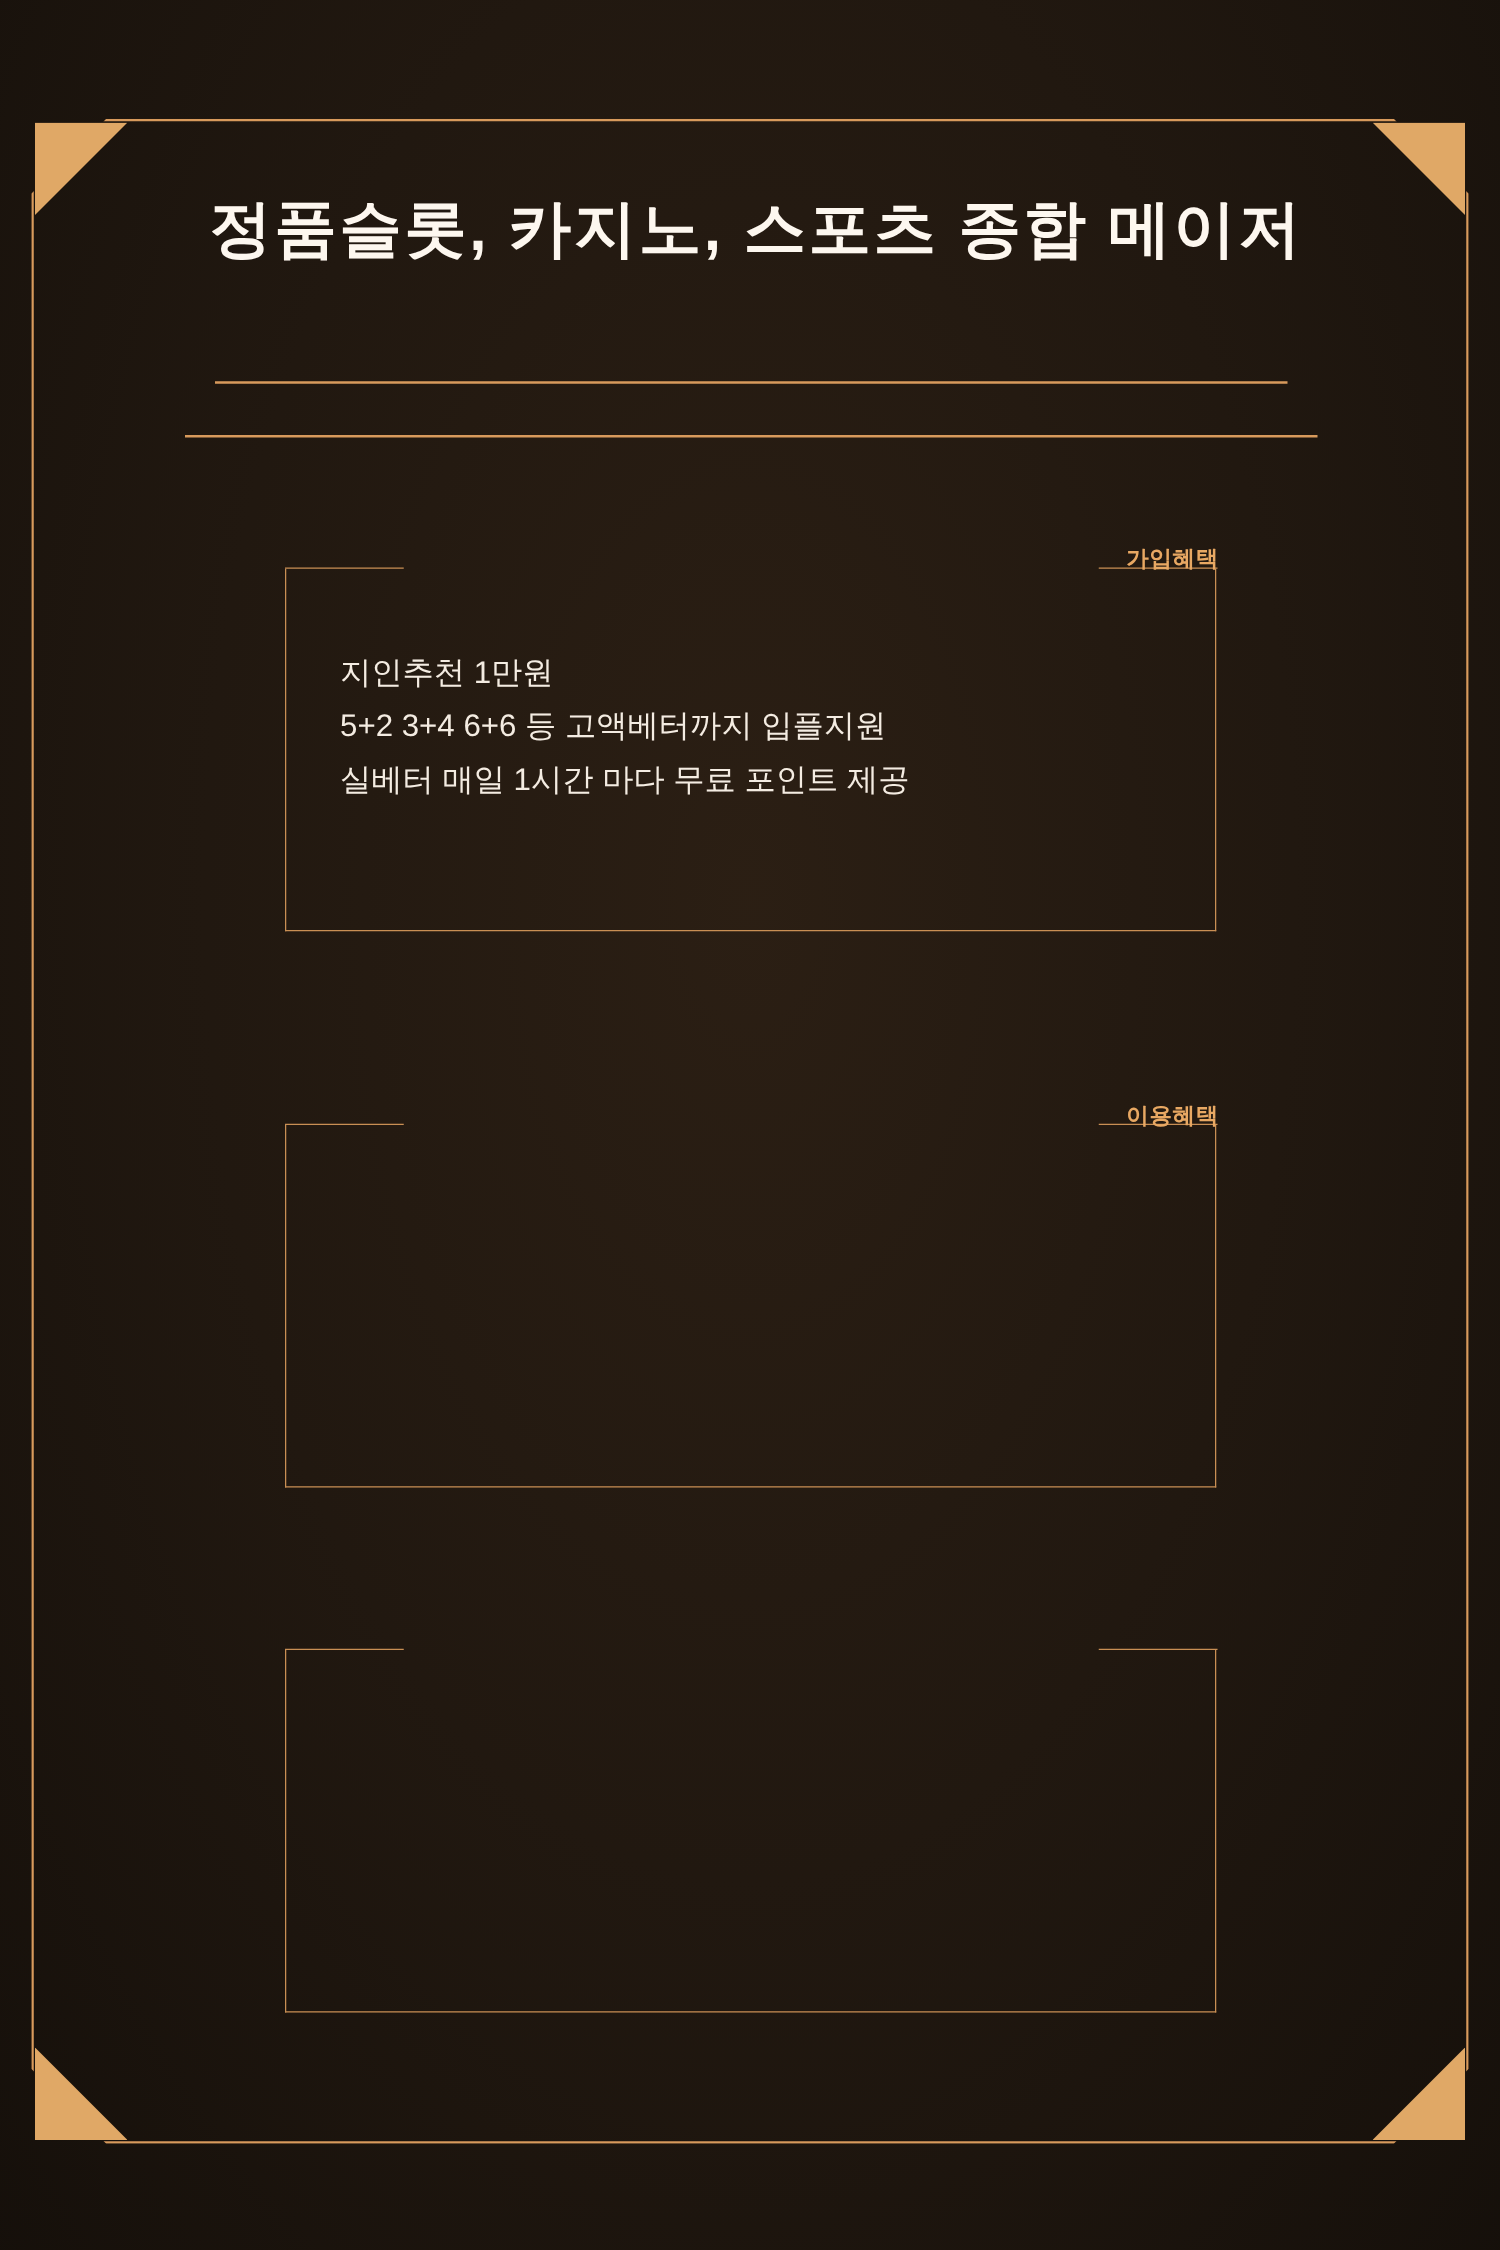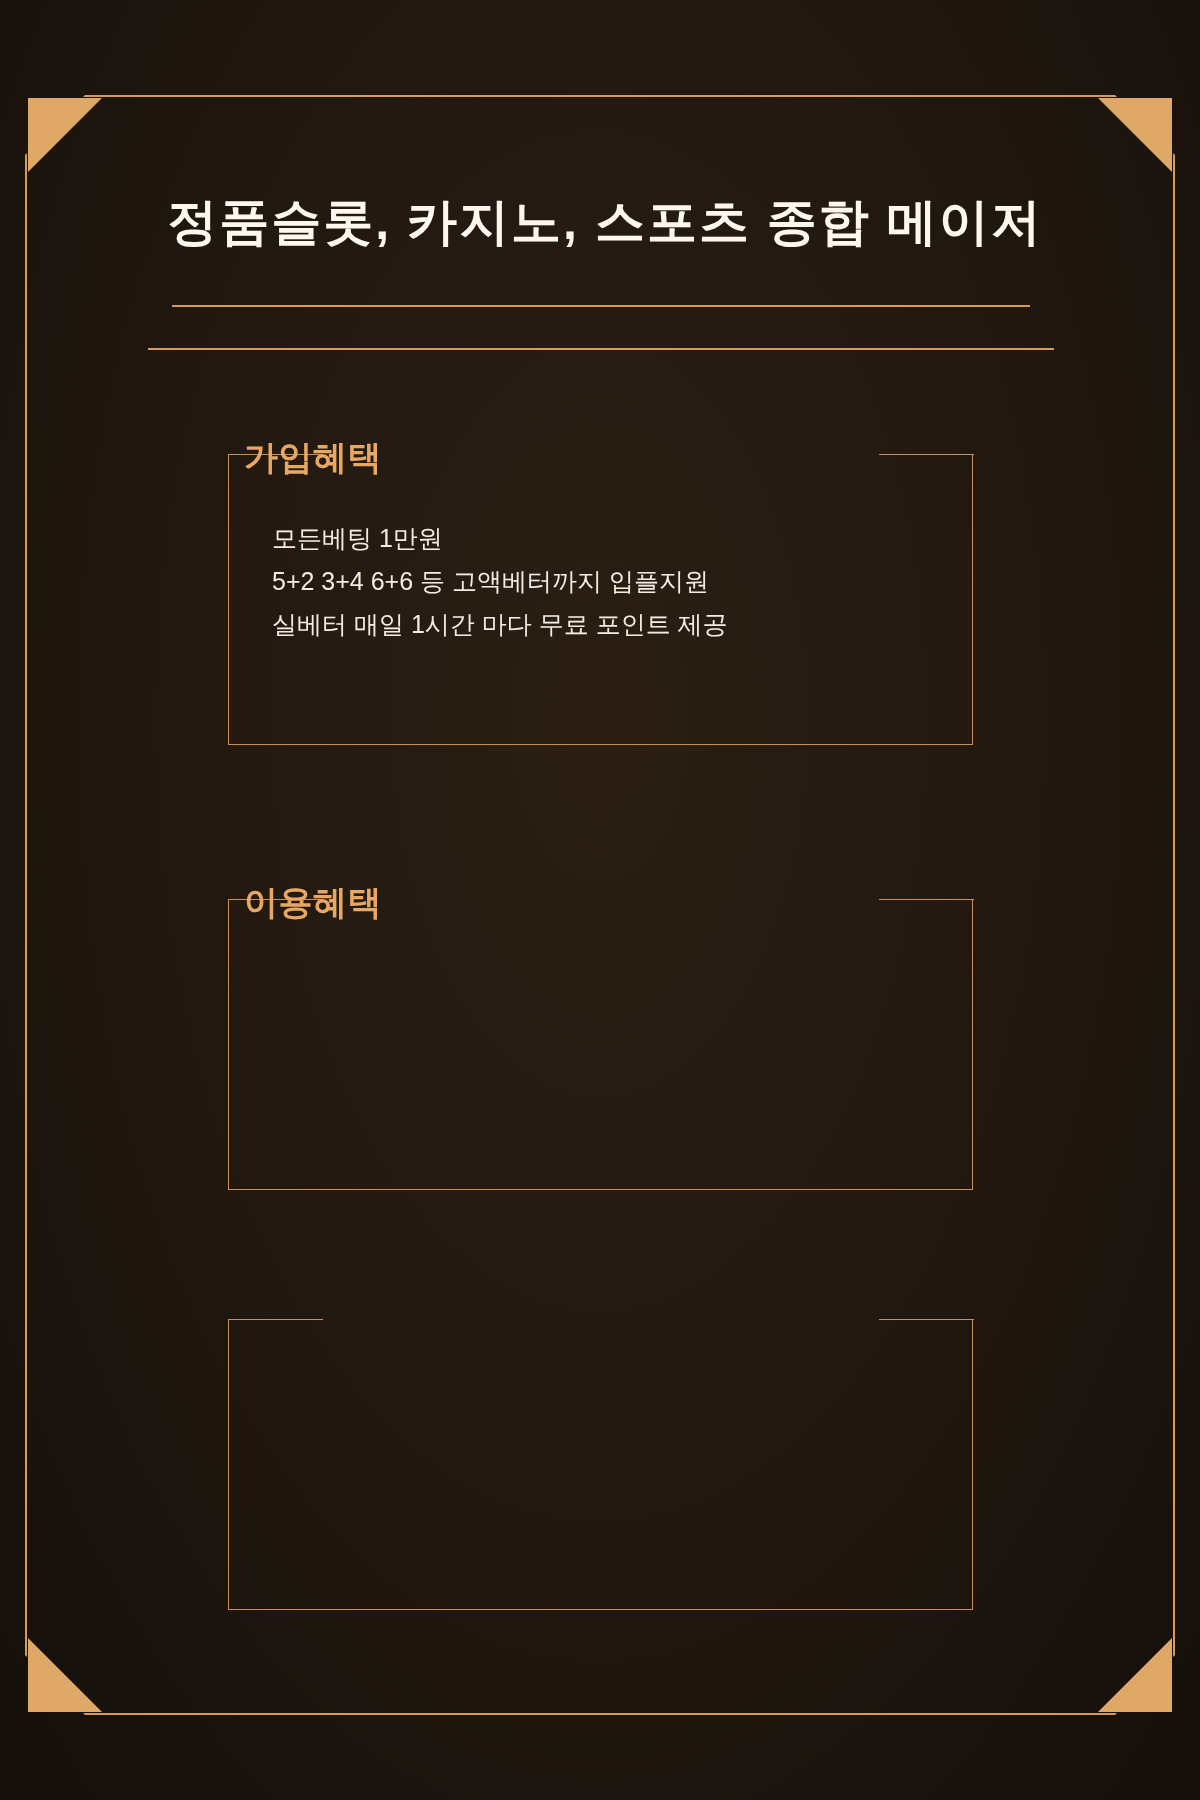--- a/index.html
+++ b/index.html
@@ -72,21 +72,20 @@
     width: 1200px;
     text-align: center;
     z-index: 6;
     color: #fdf7ef;
     font-size: 50px;
     font-weight: 700;
     letter-spacing: 2px;
     white-space: nowrap;
     padding-left: 10px;
     box-sizing: border-box;
-    margin-top: 39px;
   }
 
   
   .rule {
     position: absolute;
     height: 2px;
     background: #d89a5c;
     z-index: 6;
   }
   .rule.top    { left: 172px; top: 305px;  width: 858px; }
@@ -130,26 +129,26 @@
     position: absolute;
     top: -1.5px;
     height: 1.5px;
     background: #c98f54;
   }
   .block-box::before { left: -1.5px; width: 95px; }
   .block-box::after  { right: -1.5px; width: 95px; }
 
   .block-title {
     position: absolute;
-    left: 16px;
+    left: 2px;
     top: -20px;
     width: 100%;
-    text-align: left;
+    text-align: right;
     color: #e8a863;
-    font-size: 34px;
+    font-size: 18px;
     font-weight: 700;
     letter-spacing: 0.5px;
     z-index: 7;
   }
 
   .block-lines {
     position: absolute;
     left: 44px;
     top: 62px;
     right: 30px;
@@ -174,21 +173,21 @@
 
   <div class="headline">정품슬롯, 카지노, 스포츠 종합 메이저</div>
 
   <div class="rule top"></div>
   <div class="rule bottom"></div>
 
   <div class="block b1">
     <div class="block-box"></div>
     <div class="block-title">가입혜택</div>
     <div class="block-lines">
-      <div>모든베팅 1만원</div>
+      <div>지인추천 1만원</div>
       <div>5+2 3+4 6+6 등 고액베터까지 입플지원</div>
       <div>실베터 매일 1시간 마다 무료 포인트 제공</div>
     </div>
   </div>
 
   <div class="block b2">
     <div class="block-box"></div>
     <div class="block-title">이용혜택</div>
   </div>
 

